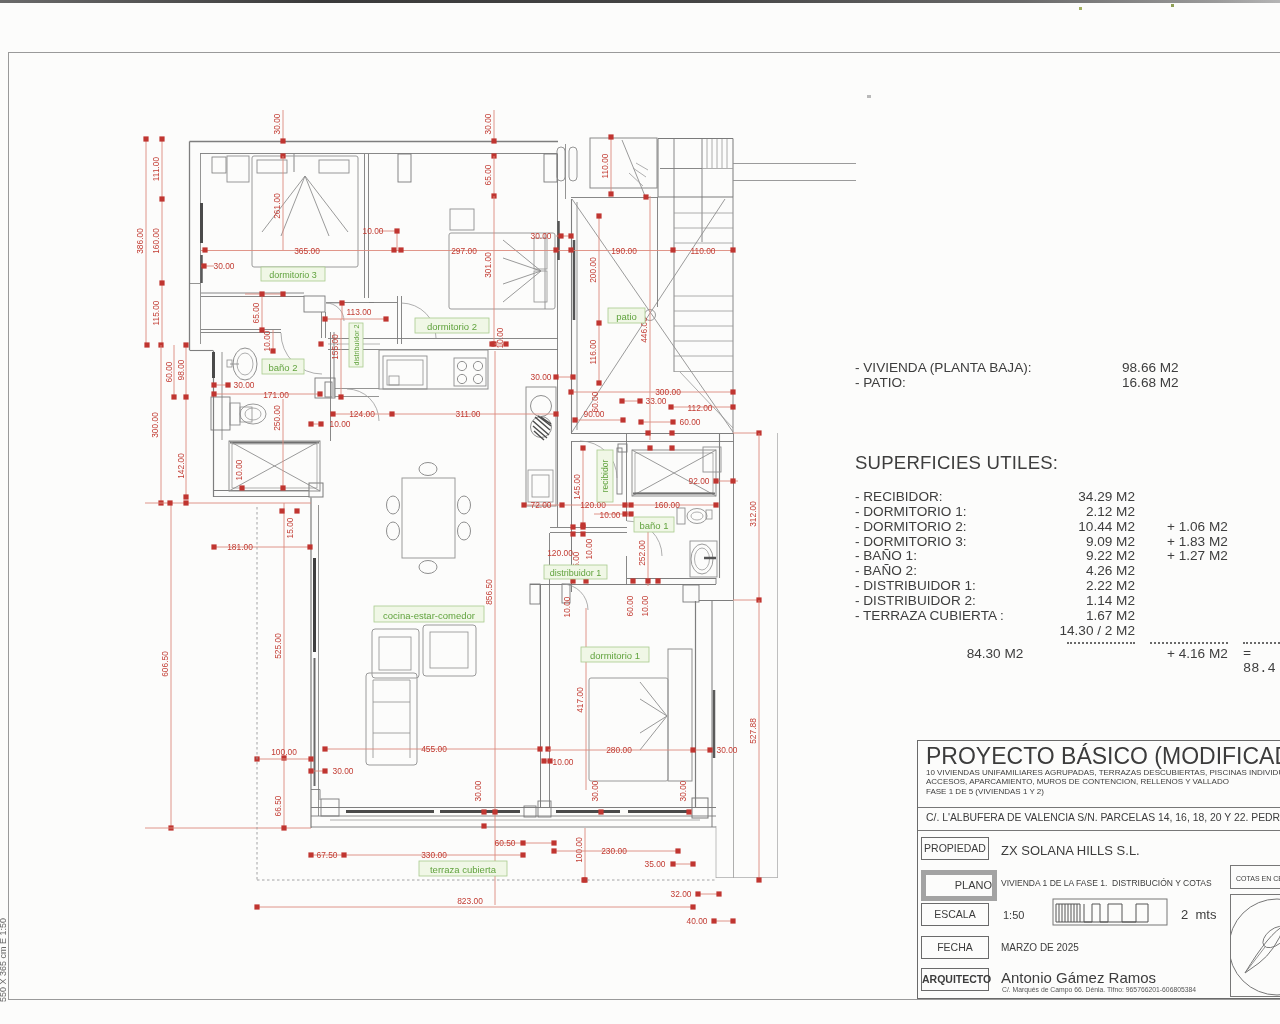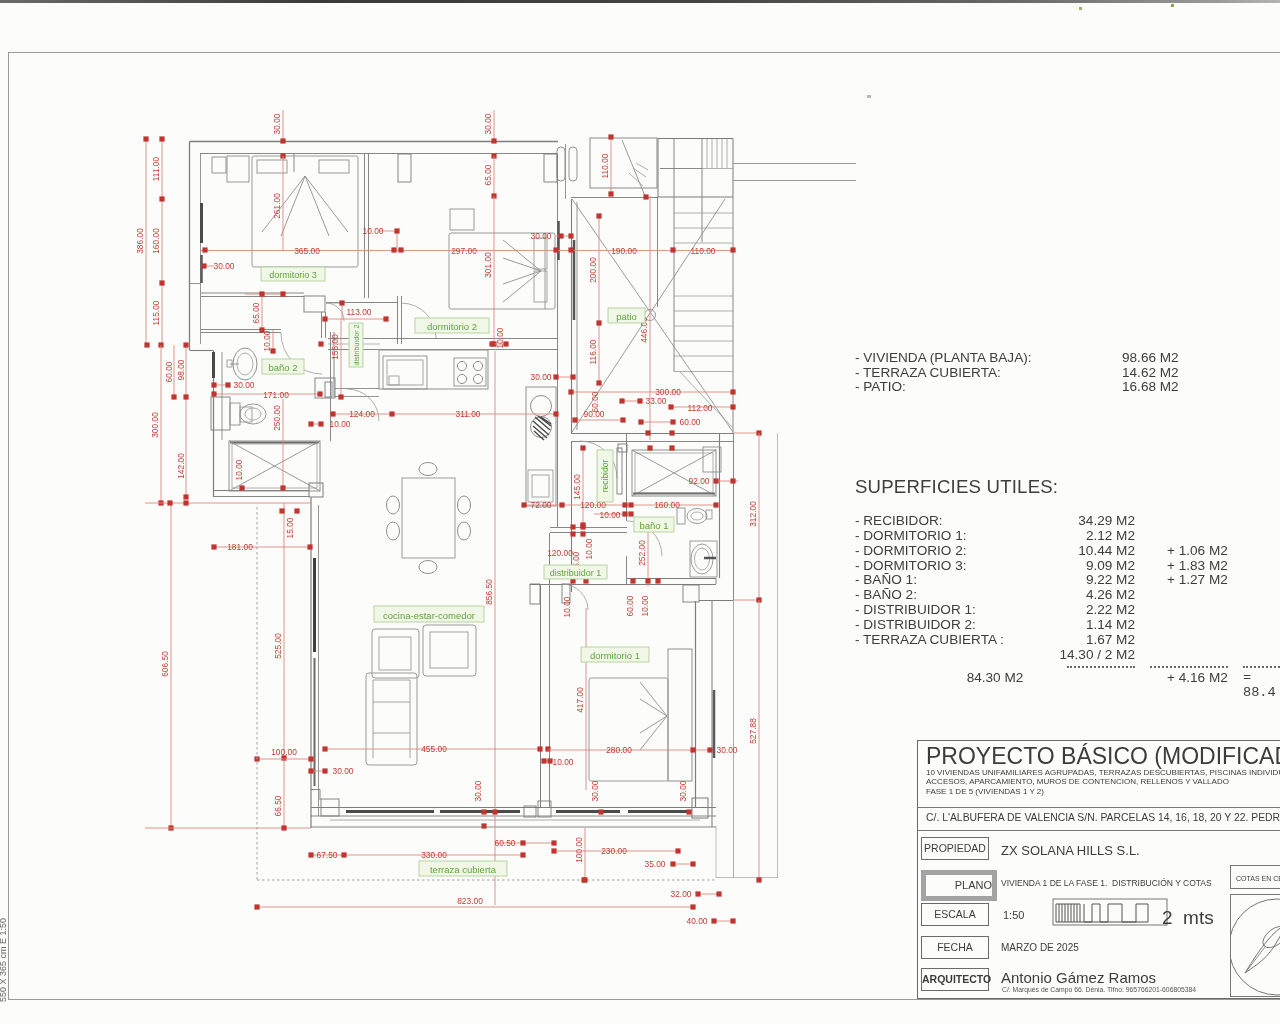--- a/index.html
+++ b/index.html
@@ -652,28 +652,27 @@
       <text x="429.0" y="618.5" text-anchor="middle" style="font-size:9.5px" fill="#61a33e">cocina-estar-comedor</text>
 
 <rect x="419" y="861" width="88" height="15" fill="#f0f7e6" stroke="#a9cb8d" stroke-width="0.8"></rect>
       <text x="463.0" y="872.5" text-anchor="middle" style="font-size:9.5px" fill="#61a33e">terraza cubierta</text>
     </g>
 </svg>
 
 <div class="abs" style="left:855px;top:331px;color:#3e3e3e;">
 
 
-  <div style="margin-top:20px;font-size:13.6px;line-height:14.6px;width:420px;">
+  <div style="margin-top:30px;font-size:13.6px;line-height:14.6px;width:420px;">
     <div><span style="display:inline-block;width:267px;">- VIVIENDA (PLANTA BAJA):</span><span>98.66 M2</span></div>
-    <div><span style="display:inline-block;width:267px;">- TERRAZA CUBIERTA:</span><span>14.62 M2</span></div>
     <div><span style="display:inline-block;width:267px;">- PATIO:</span><span>16.68 M2</span></div>
   </div>
 </div>
 
-<div class="abs" style="left:855px;top:452px;color:#3e3e3e;margin-top:24px;">
+<div class="abs" style="left:855px;top:452px;color:#3e3e3e;">
 
   <div style="font-size:18.6px;letter-spacing:0.2px;">SUPERFICIES UTILES:</div>
 
   <div style="margin-top:16px;font-size:13.6px;line-height:14.85px;position:relative;width:425px;">
     <div>- RECIBIDOR:</div>
     <div>- DORMITORIO 1:</div>
     <div>- DORMITORIO 2:</div>
     <div>- DORMITORIO 3:</div>
     <div>- BAÑO 1:</div>
     <div>- BAÑO 2:</div>
@@ -742,21 +741,21 @@
     <rect x="1" y="3" width="114" height="26" fill="none" stroke="#777" stroke-width="1"></rect>
     <g stroke="#555" stroke-width="1" fill="none">
       <path d="M4 8 V26 M7 8 V26 M10 8 V26 M13 8 V26 M16 8 V26 M19 8 V26 M22 8 V26 M25 8 V26 M28 8 V26"></path>
       <path d="M4 8 H28"></path>
       <path d="M32 8 V26 H40 V8 H48 V26 H56"></path>
       <path d="M56 26 V8 H70 V26 H84 V8 H96 V26"></path>
       <path d="M4 26 H96"></path>
     </g>
   </svg>
 
-  <div class="abs" style="left:244px;top:166px;font-size:19px;">2&nbsp; mts</div>
+  <div class="abs" style="left:263px;top:166px;font-size:13px;">2&nbsp; mts</div>
 
   <div class="abs" style="left:3px;top:195px;width:66px;height:21px;border:1px solid #6a6a6a;font-size:10.5px;text-align:center;line-height:21px;">FECHA</div>
 
   <div class="abs" style="left:83px;top:201px;font-size:10px;">MARZO DE 2025</div>
 
   <div class="abs" style="left:3px;top:227px;width:66px;height:21px;border:1px solid #6a6a6a;font-size:10.5px;text-align:center;line-height:21px;font-weight:bold;">ARQUITECTO</div>
 
   <div class="abs" style="left:83px;top:228px;font-size:15px;">Antonio Gámez Ramos</div>
 
   <div class="abs" style="left:84px;top:245px;font-size:6.8px;color:#555;white-space:nowrap;">C/. Marqués de Campo 66. Dénia. Tlfno: 965766201-606805384</div>

